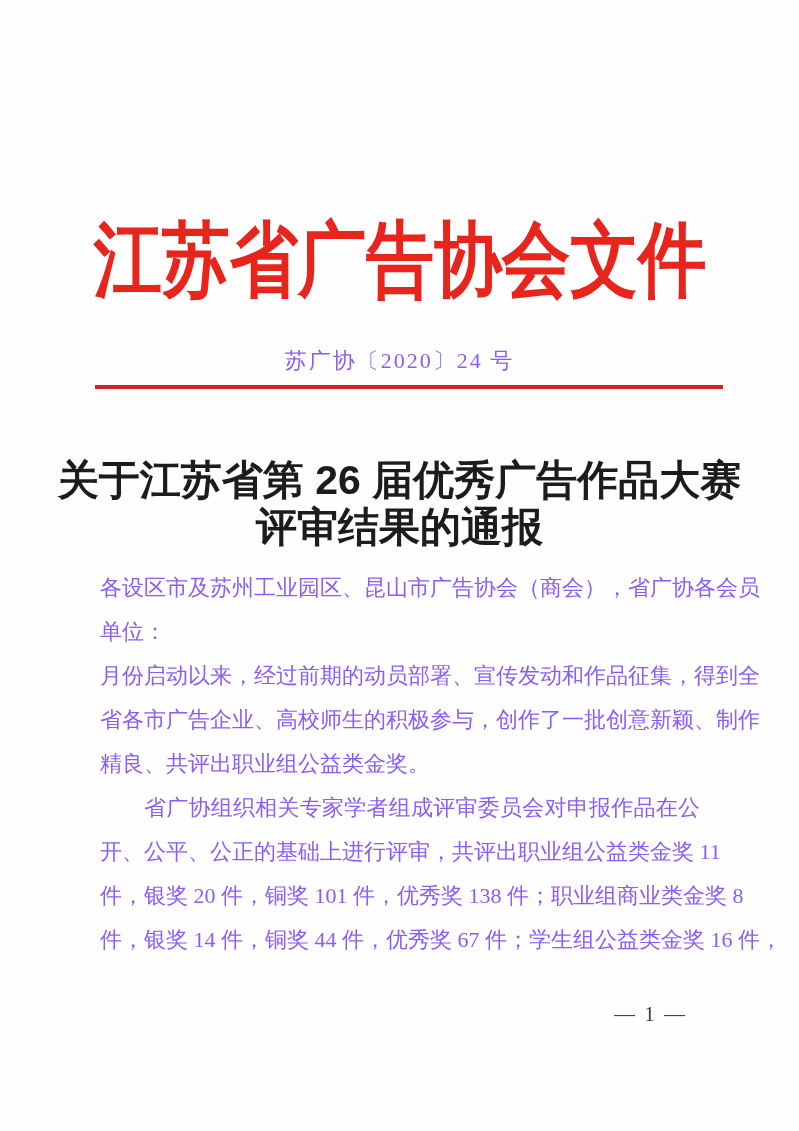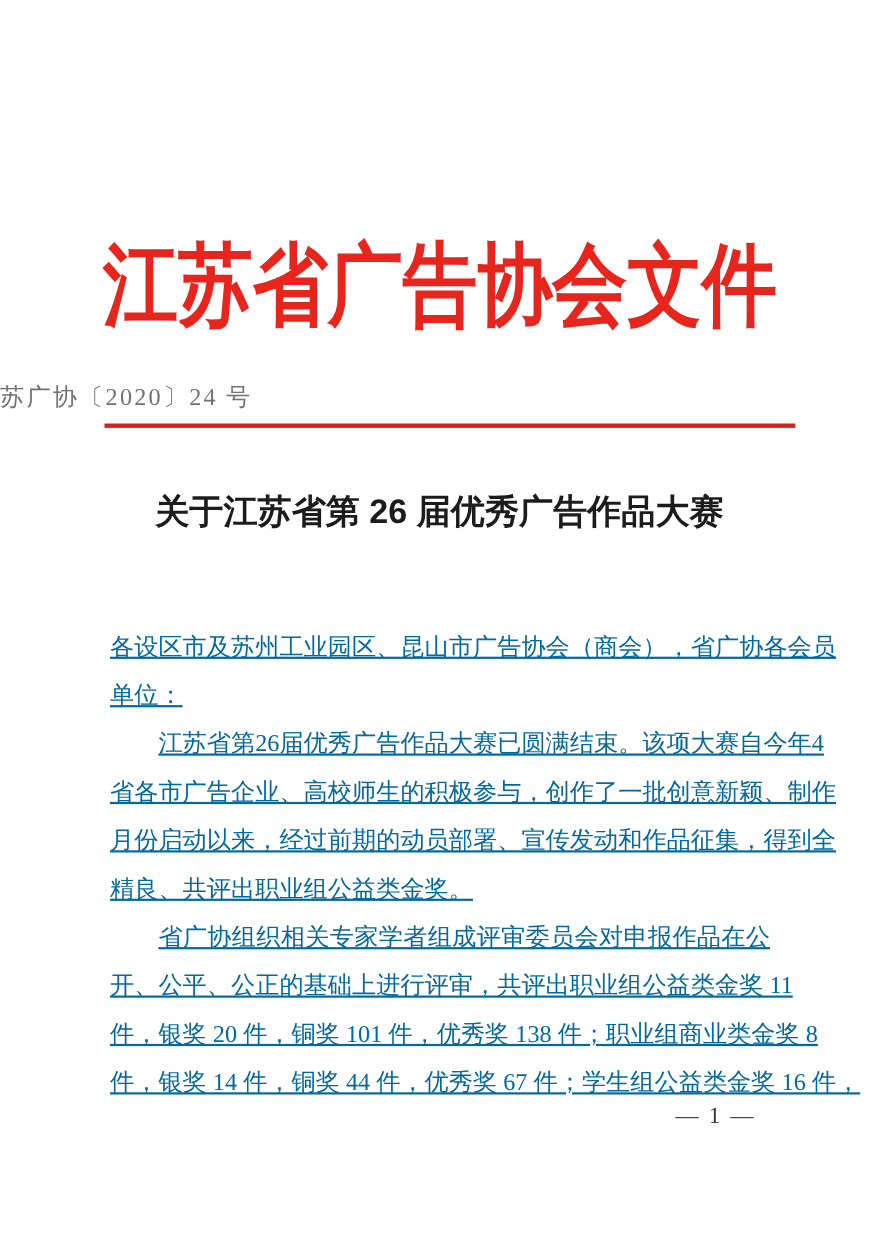--- a/index.html
+++ b/index.html
@@ -38,57 +38,57 @@
     transform: scaleX(0.83);
     transform-origin: center center;
     letter-spacing: 0px;
   }
   
   .doc-number {
     position: absolute;
     top: 346px;
     left: 0;
     width: 100%;
+    text-align: center;
     font-family: "Liberation Serif", serif;
     font-size: 22px;
-    color: #737373;
+    color: #8b5cf6;
     letter-spacing: 2px;
   }
   
   .red-rule {
     position: absolute;
     top: 385px;
     left: 95px;
     width: 628px;
     height: 4px;
     background: #cf2420;
   }
   
   .notice-title {
     position: absolute;
-    top: 441px;
+    top: 457px;
     left: 0;
     width: 100%;
     text-align: center;
     font-family: "Liberation Sans", sans-serif;
     font-weight: bold;
-    font-size: 31px;
+    font-size: 41px;
     line-height: 47px;
     color: #1c1c1c;
   }
   
   .body-block {
     position: absolute;
     top: 566px;
     left: 100px;
     width: 600px;
     font-family: "Liberation Serif", serif;
     font-size: 22px;
-    color: #0369a1;
-    text-decoration: underline;
+    color: #8b5cf6;
   }
   .line {
     height: 44px;
     line-height: 44px;
     text-align: justify;
     text-align-last: justify;
     text-justify: inter-character;
     white-space: nowrap;
   }
   .line.no-just {
@@ -117,28 +117,28 @@
   <div class="letterhead">
     <span class="stretch">江苏省广告协会文件</span>
   </div>
 
   <div class="doc-number">苏广协〔2020〕24 号</div>
 
   <div class="red-rule"></div>
 
   <div class="notice-title">
     <div>关于江苏省第 26 届优秀广告作品大赛</div>
+    <div>评审结果的通报</div>
   </div>
 
   <div class="body-block">
     <div class="line">各设区市及苏州工业园区、昆山市广告协会（商会），省广协各会员</div>
     <div class="line no-just">单位：</div>
-    <div class="line indent">江苏省第26届优秀广告作品大赛已圆满结束。该项大赛自今年4</div>
+    <div class="line">月份启动以来，经过前期的动员部署、宣传发动和作品征集，得到全</div>
     <div class="line">省各市广告企业、高校师生的积极参与，创作了一批创意新颖、制作</div>
-    <div class="line">月份启动以来，经过前期的动员部署、宣传发动和作品征集，得到全</div>
     <div class="line no-just">精良、共评出职业组公益类金奖。</div>
     <div class="line indent">省广协组织相关专家学者组成评审委员会对申报作品在公</div>
     <div class="line">开、公平、公正的基础上进行评审，共评出职业组公益类金奖 11</div>
     <div class="line">件，银奖 20 件，铜奖 101 件，优秀奖 138 件；职业组商业类金奖 8</div>
     <div class="line">件，银奖 14 件，铜奖 44 件，优秀奖 67 件；学生组公益类金奖 16 件，</div>
   </div>
 
   <div class="page-number">— 1 —</div>
 
 </div>

